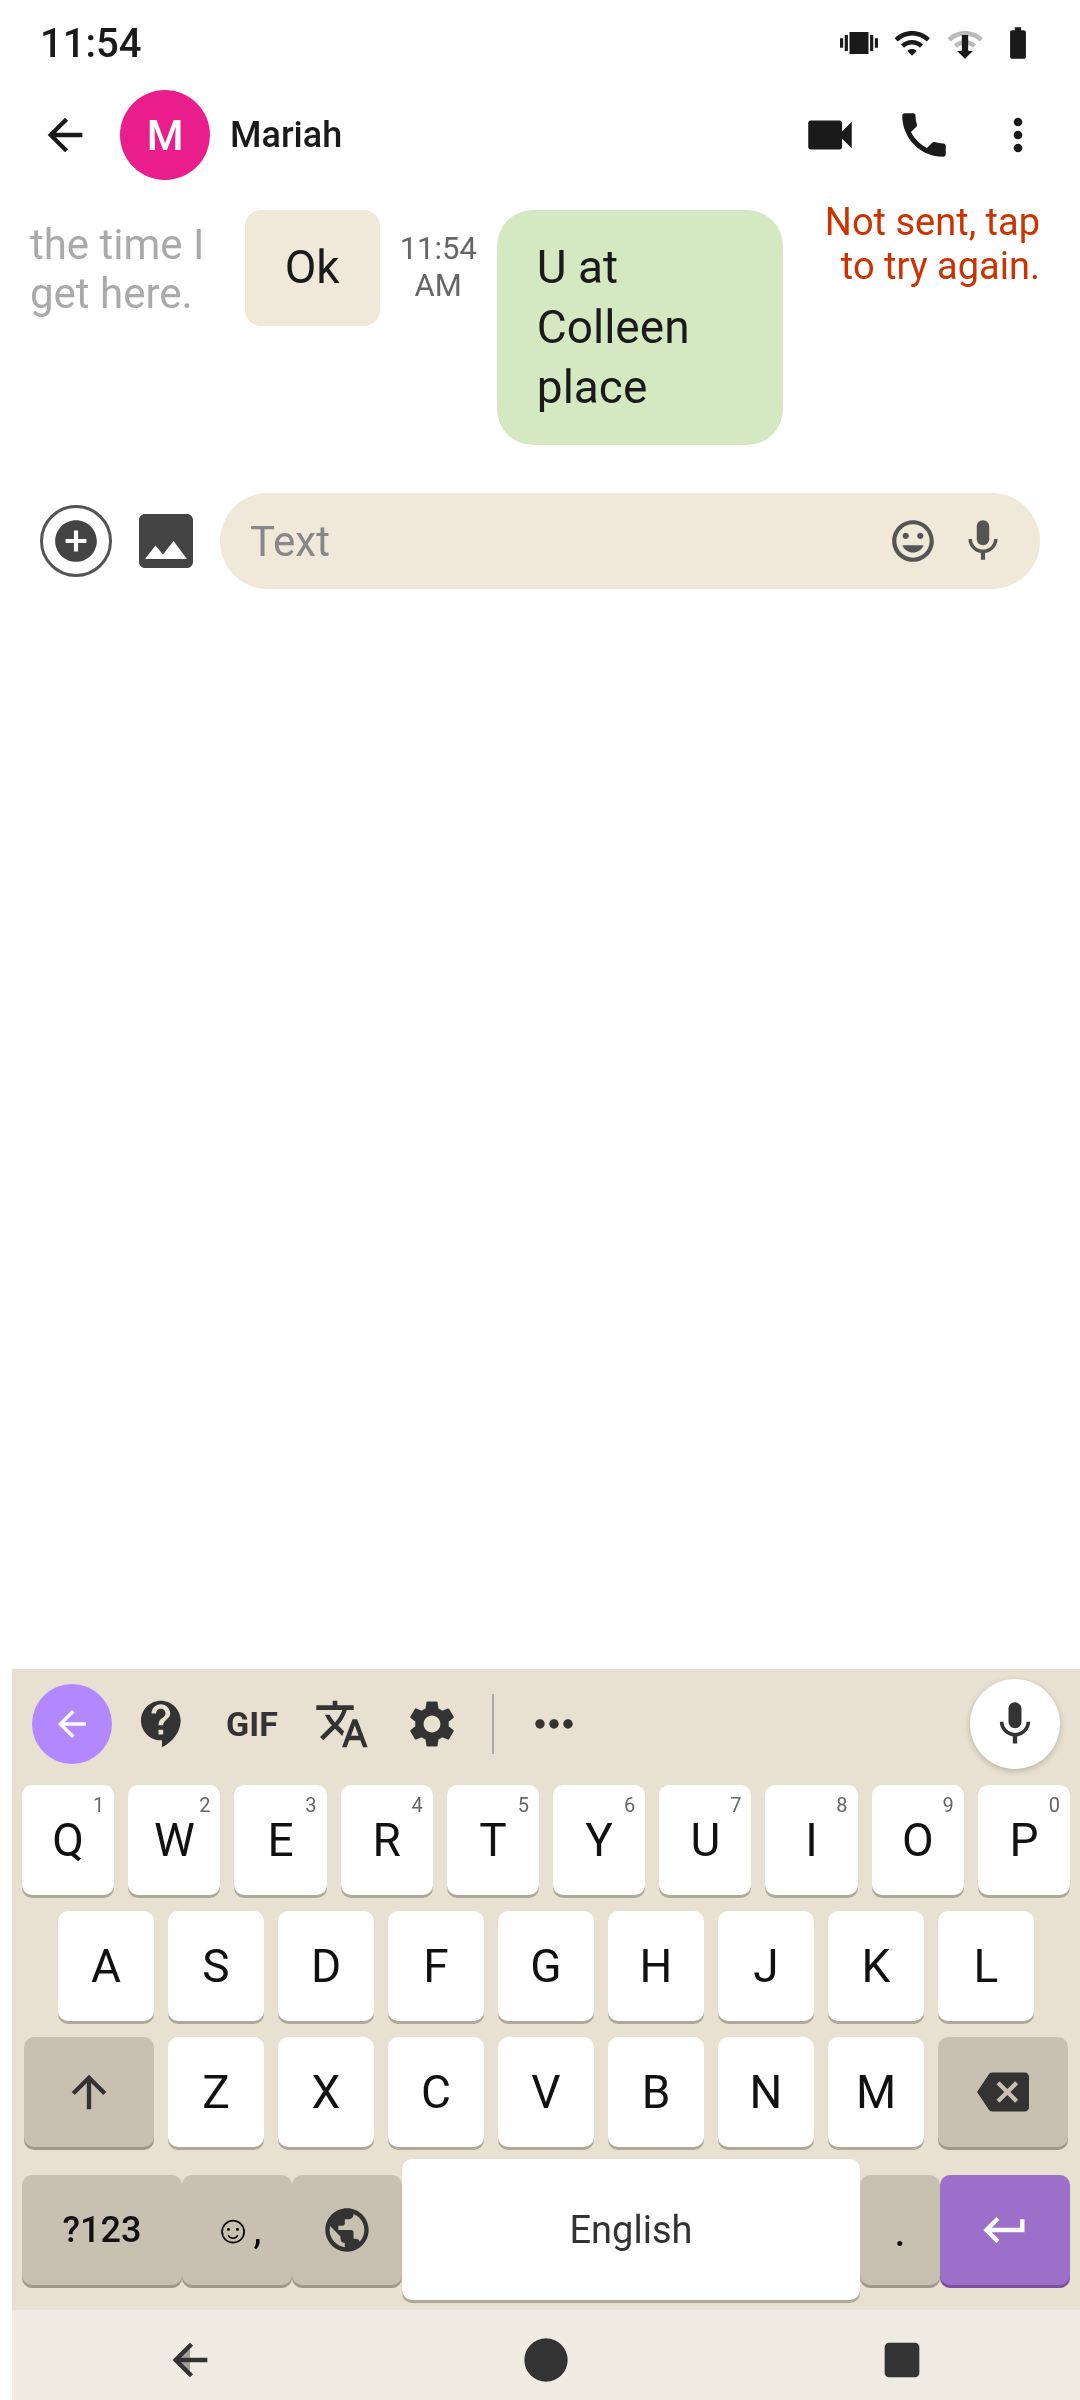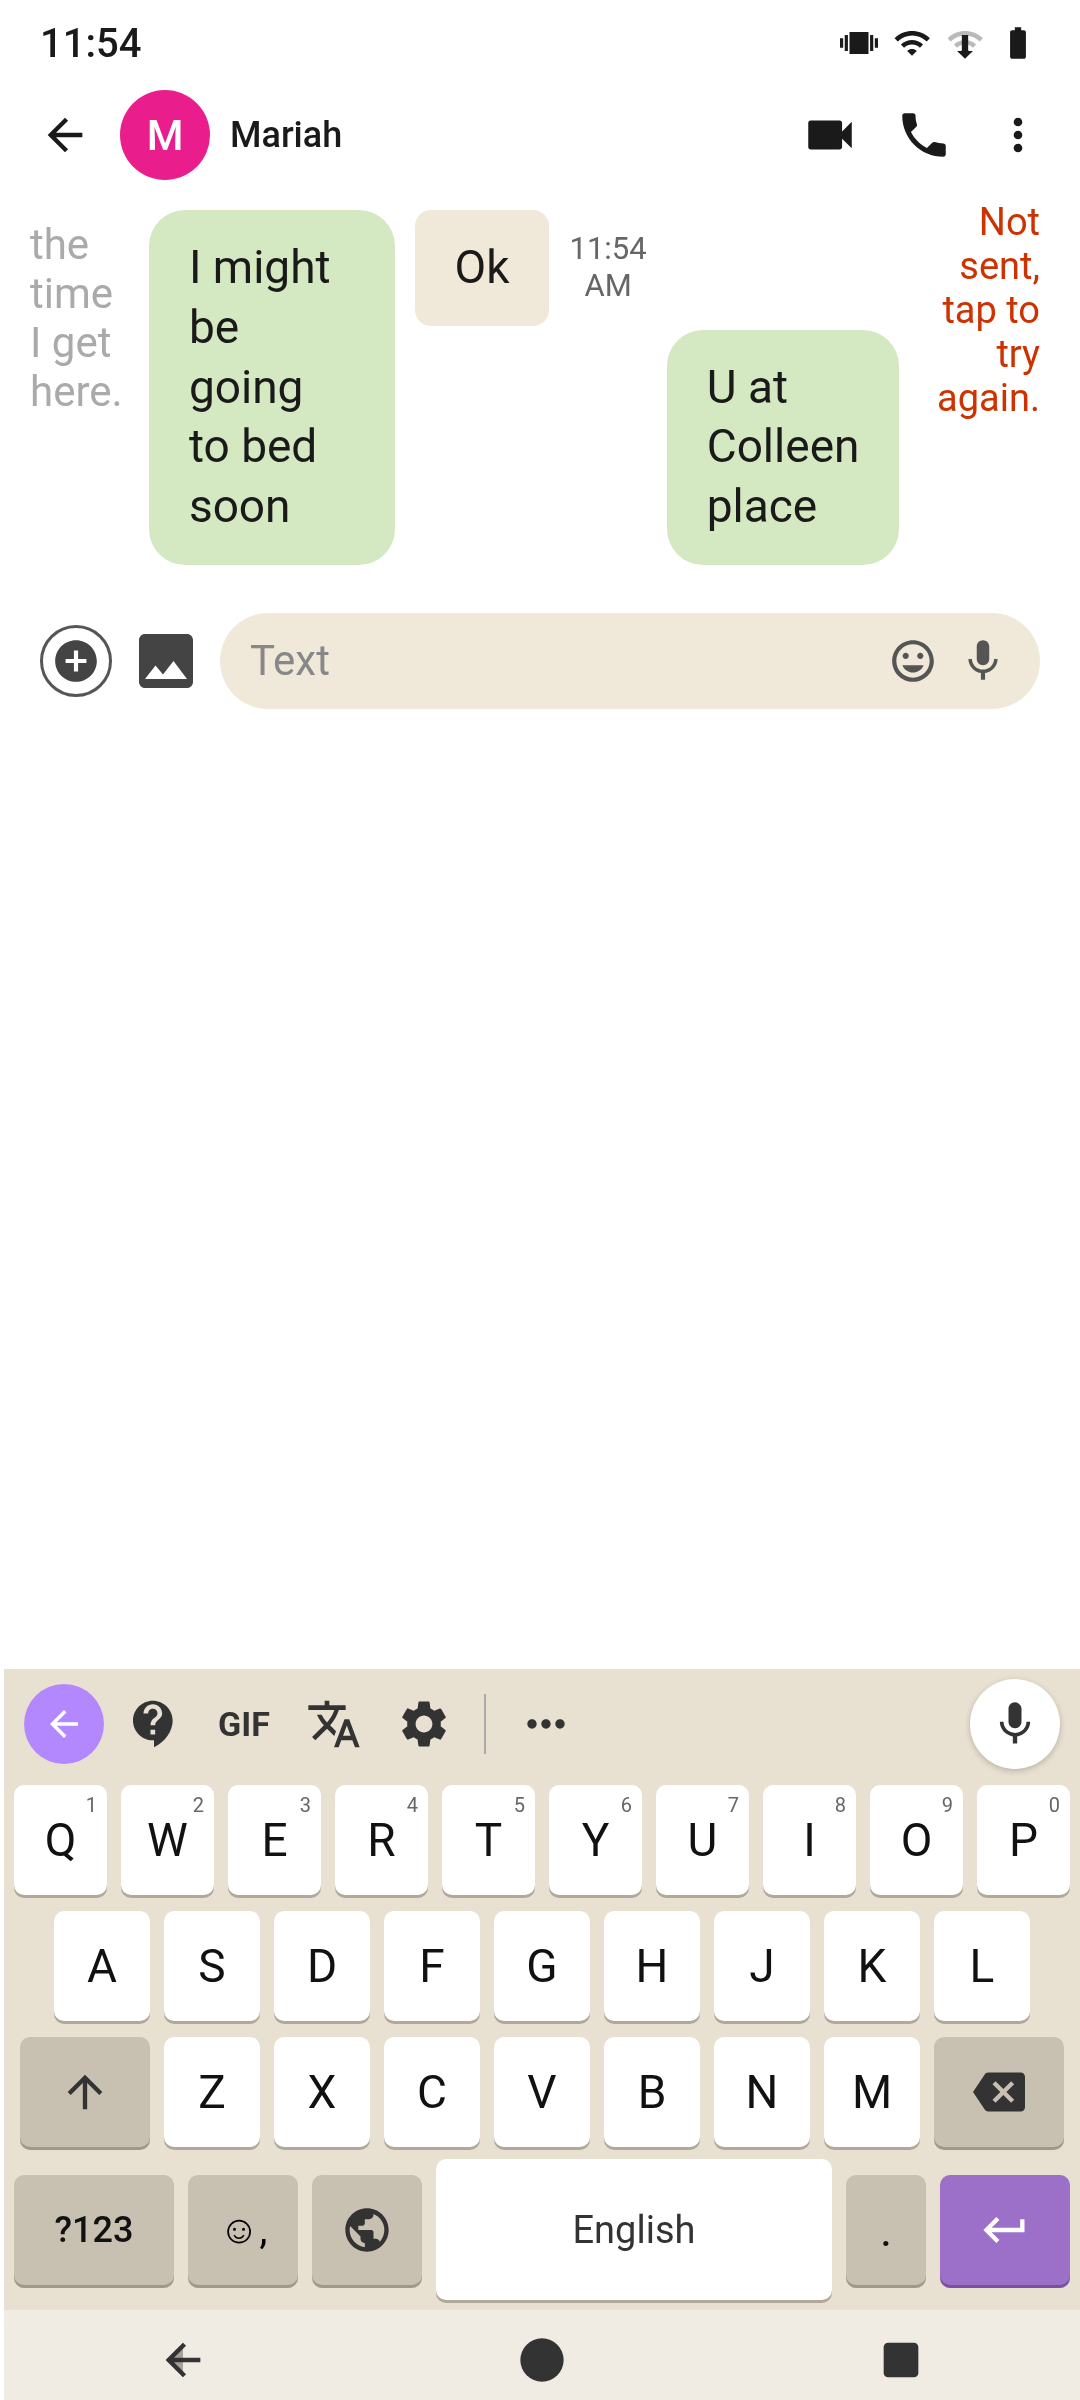--- a/index.html
+++ b/index.html
@@ -206,21 +206,21 @@
       align-items: center;
       justify-content: center;
       cursor: pointer;
     }
 
     
     .keyboard {
       background: #e8e0d0;
       position: absolute;
       bottom: 0;
-      left: 4px;
+      left: 12px;
       right: 0;
       padding: 0;
     }
 
     .keyboard-toolbar {
       display: flex;
       align-items: center;
       padding: 18px 20px;
       gap: 10px;
       height: 110px;
@@ -341,21 +341,20 @@
       display: flex;
       align-items: center;
       justify-content: center;
       cursor: pointer;
       flex-shrink: 0;
       box-shadow: 0 3px 0 #a09888;
     }
 
     .bottom-row {
       display: flex;
-      gap: 14px;
       padding: 6px 10px 10px 10px;
       align-items: center;
     }
 
     .key-num-sym {
       background: #c8c0b0;
       border-radius: 10px;
       height: 110px;
       width: 160px;
       display: flex;
@@ -507,21 +506,20 @@
           <path d="M12 8c1.1 0 2-.9 2-2s-.9-2-2-2-2 .9-2 2 .9 2 2 2zm0 2c-1.1 0-2 .9-2 2s.9 2 2 2 2-.9 2-2-.9-2-2-2zm0 6c-1.1 0-2 .9-2 2s.9 2 2 2 2-.9 2-2-.9-2-2-2z"></path>
         </svg>
     </div>
   </div>
 </div>
 
 <div class="message-area">
 
   <div class="prev-message-hint">the time I get here.</div>
 
-  <div class="bubble-sent">I might be going to bed soon</div>
 
   <div class="bubble-received">Ok</div>
 
   <div class="timestamp">11:54 AM</div>
 
   <div class="bubble-sent">U at Colleen place</div>
 
   <div class="error-text">Not sent, tap to try again.</div>
 </div>
 

